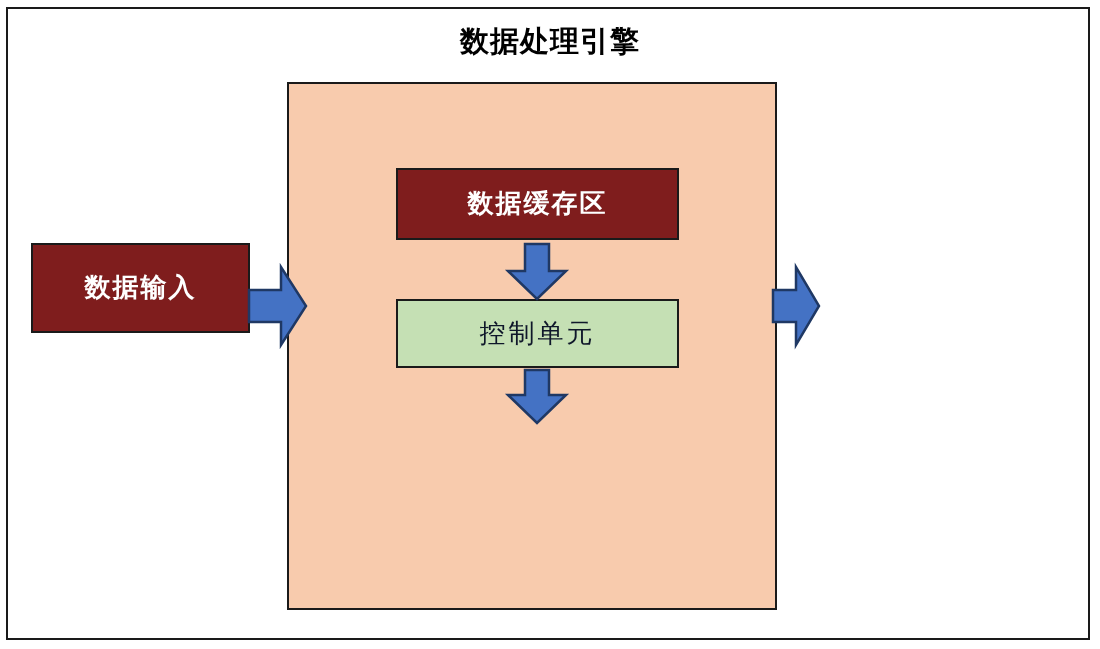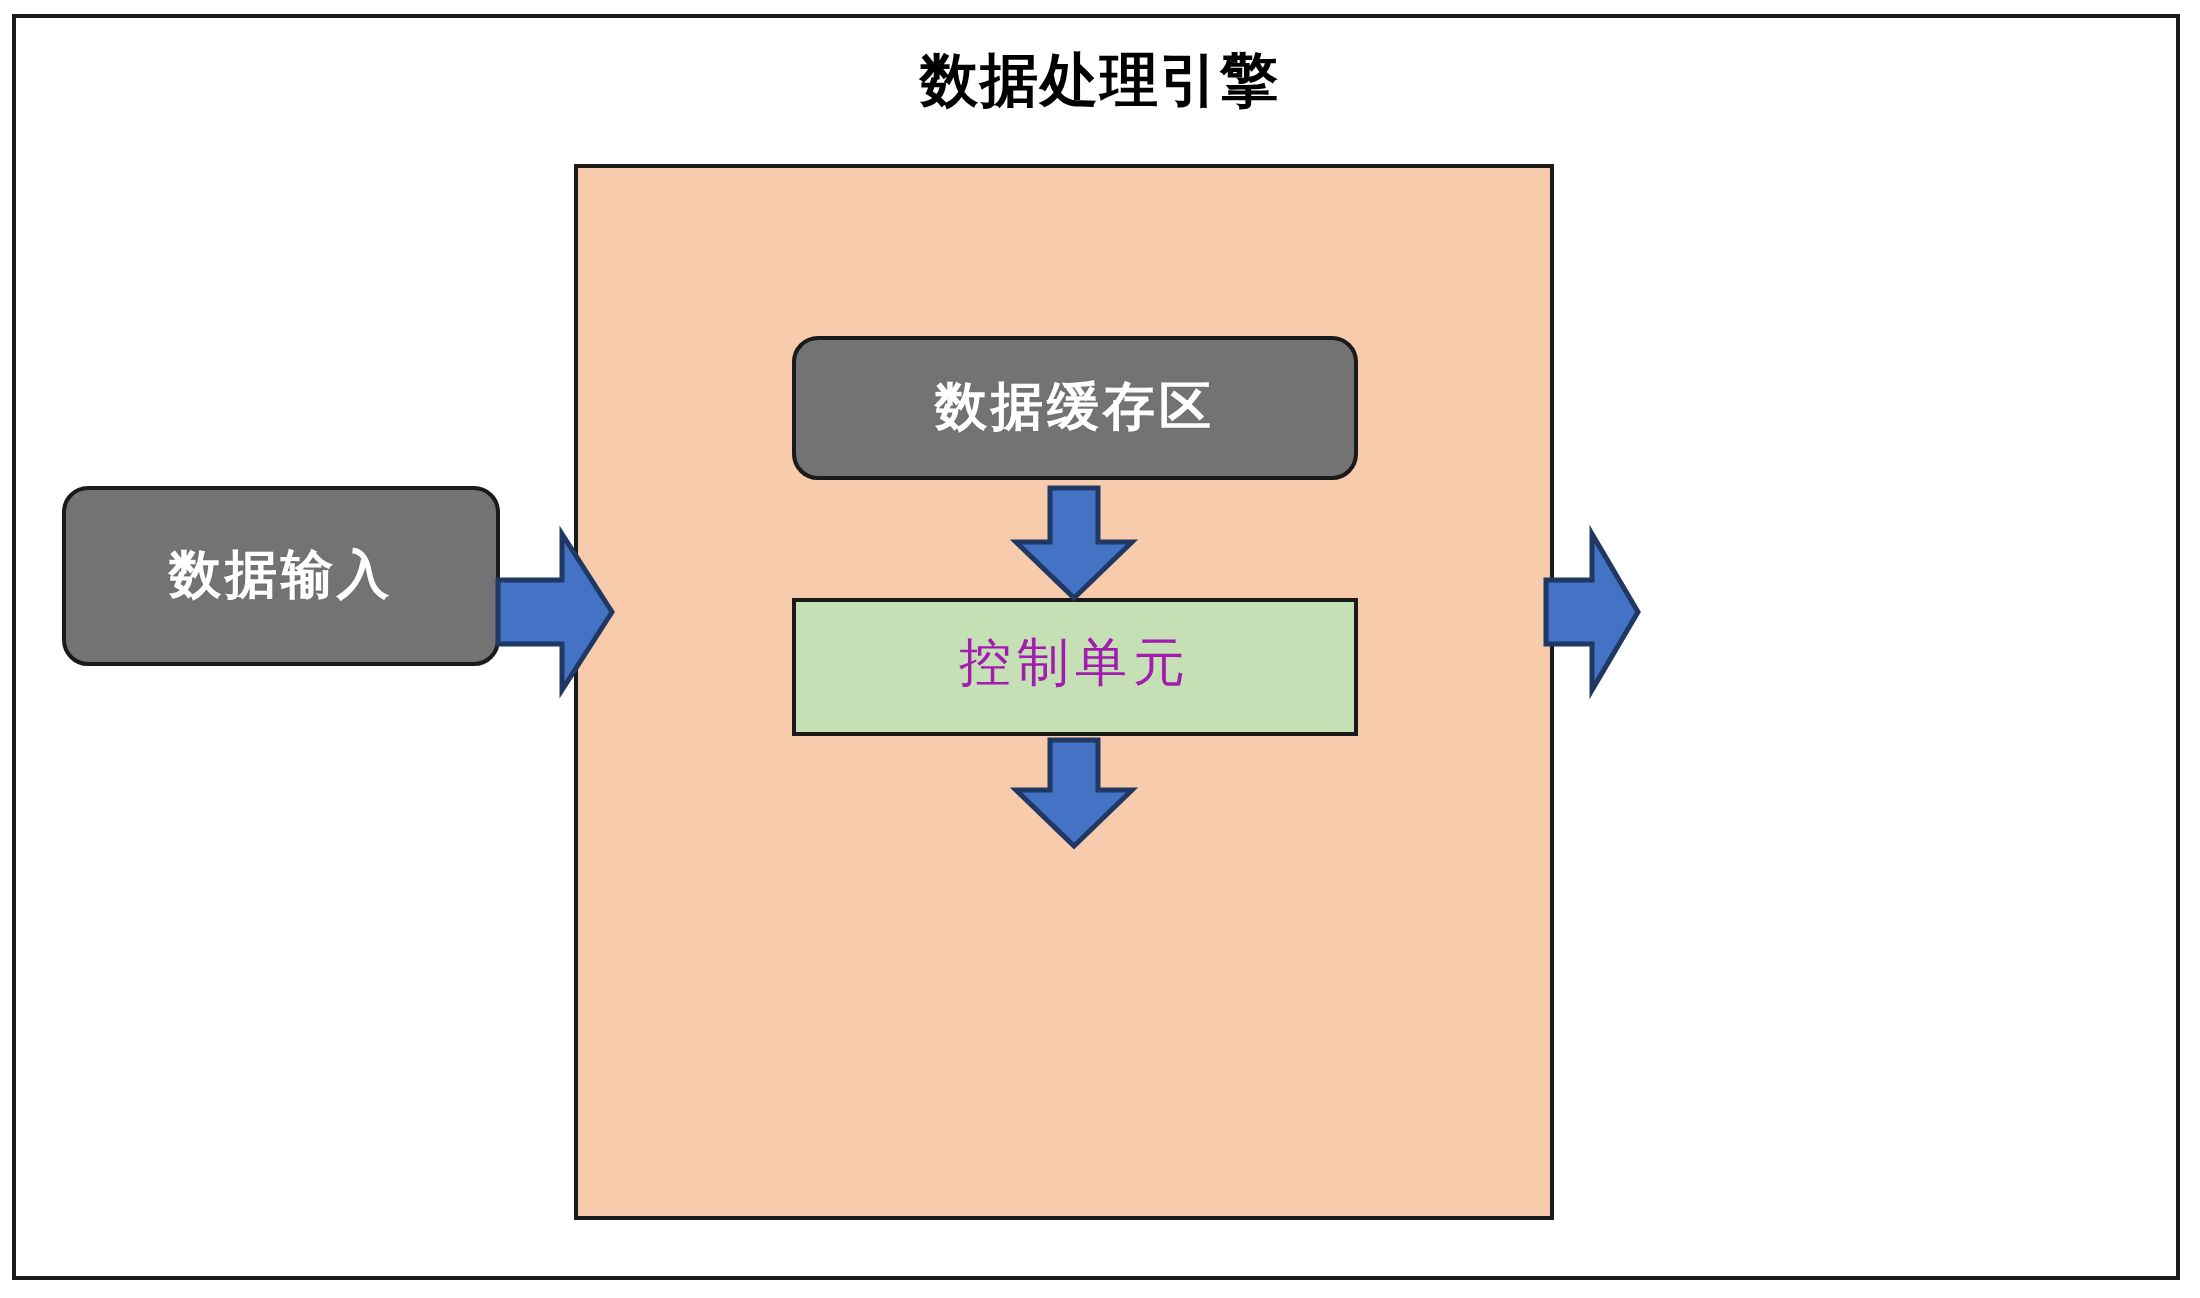--- a/index.html
+++ b/index.html
@@ -66,35 +66,33 @@
     justify-content: center;
     text-align: center;
   }
   .node-label {
     font-size: 26px;
     font-weight: bold;
     letter-spacing: 2px;
     line-height: 1.2;
   }
   .node-blue {
-    background: #737373;
-    border-radius: 13px;
+    background: #7f1d1d;
   }
   .node-blue .node-label {
     color: #ffffff;
     text-shadow: 0 0 1px rgba(0,0,0,0.12);
   }
   .node-green {
     background: #C5E0B4;
   }
   .node-green .node-label {
-    color: #a21caf;
+    color: #0f172a;
     font-weight: normal;
     letter-spacing: 3px;
-    font-family: Liberation Mono, monospace;
   }
 
   
   .box-input {
     left: 31px;
     top: 243px;
     width: 219px;
     height: 90px;
   }
   .box-output {

